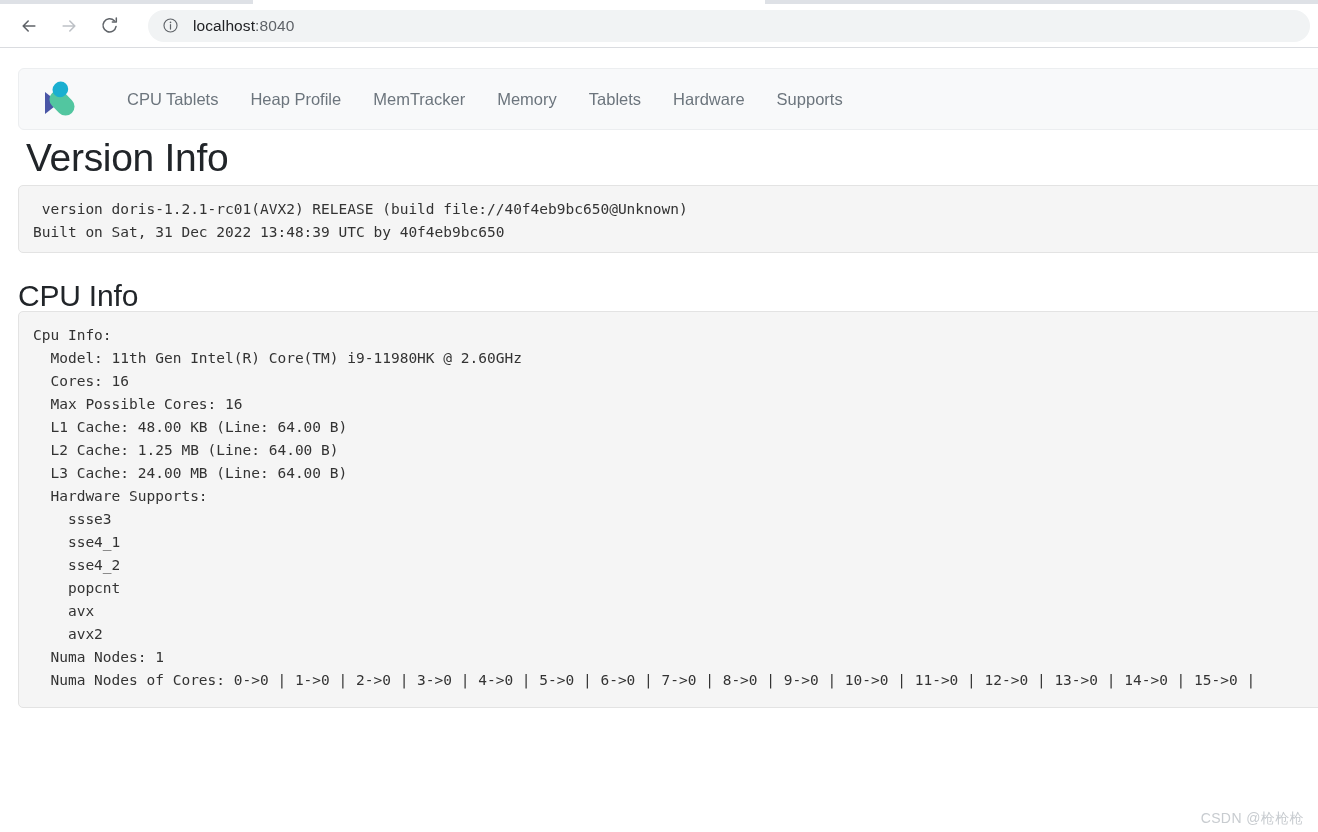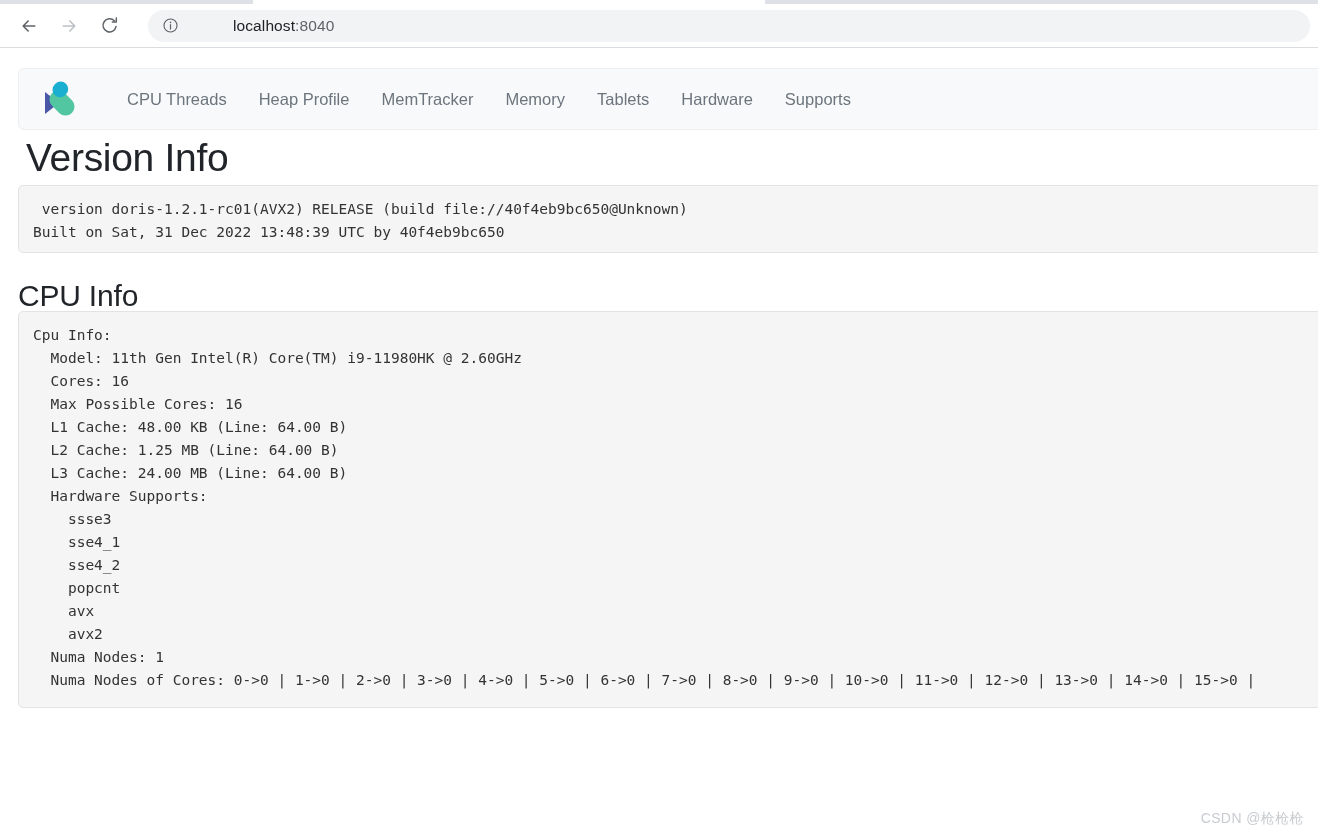--- a/index.html
+++ b/index.html
@@ -72,21 +72,20 @@
     margin-left: 22px;
     height: 32px;
     flex: 1 1 auto;
     background: #f1f3f4;
     border-radius: 16px;
     display: flex;
     align-items: center;
     padding: 0 14px;
     box-sizing: border-box;
     margin-right: 8px;
-    gap: 40px;
   }
   .addr-info-icon {
     flex: 0 0 auto;
     margin-right: 14px;
     display: flex;
     align-items: center;
   }
   .addr-url {
     font-family: "Liberation Sans", sans-serif;
     font-size: 15.5px;
@@ -286,21 +285,21 @@
               <rect x="9" y="18" width="28" height="18" rx="9" fill="#52c6a0"></rect>
             </g>
 
             <g transform="rotate(45 21 13)">
               <rect x="14" y="5" width="15" height="16" rx="7.5" fill="#1aafd0"></rect>
             </g>
           </svg>
         </div>
 
         <div class="navlinks">
-          <a class="navlink">CPU Threads</a>
+          <a class="navlink">CPU Tablets</a>
           <a class="navlink">Heap Profile</a>
           <a class="navlink">MemTracker</a>
           <a class="navlink">Memory</a>
           <a class="navlink">Tablets</a>
           <a class="navlink">Hardware</a>
           <a class="navlink">Supports</a>
         </div>
       </div>
 
       <h1 class="section-title h-version">Version Info</h1>

